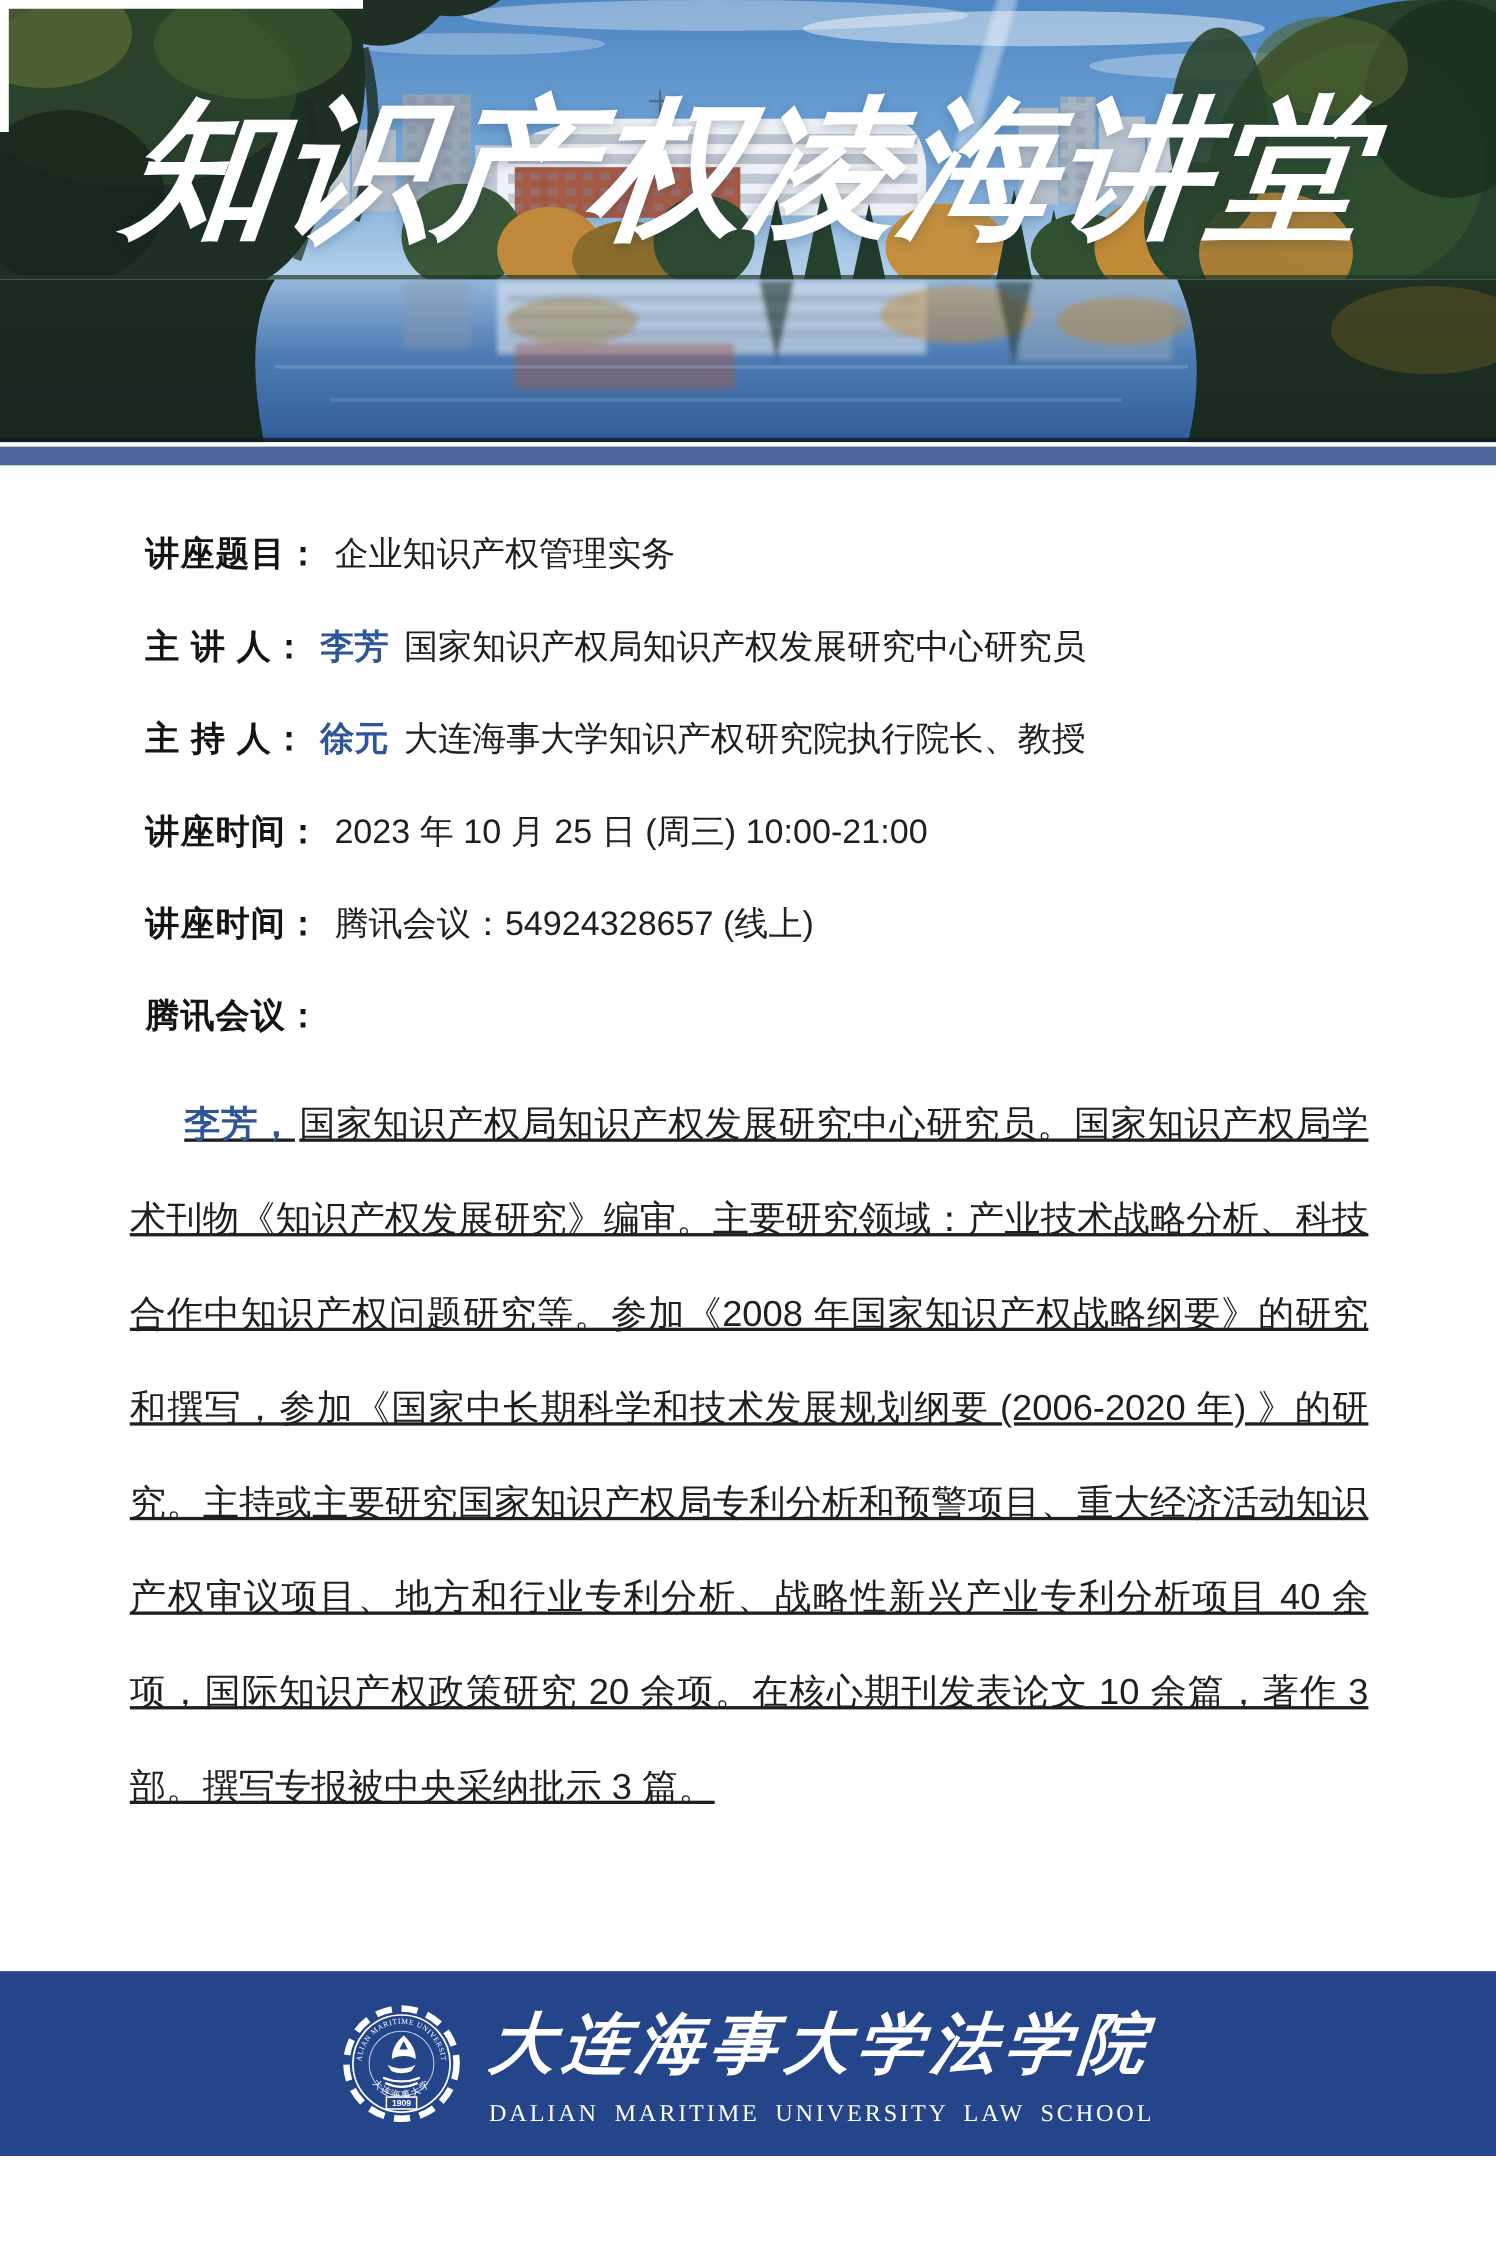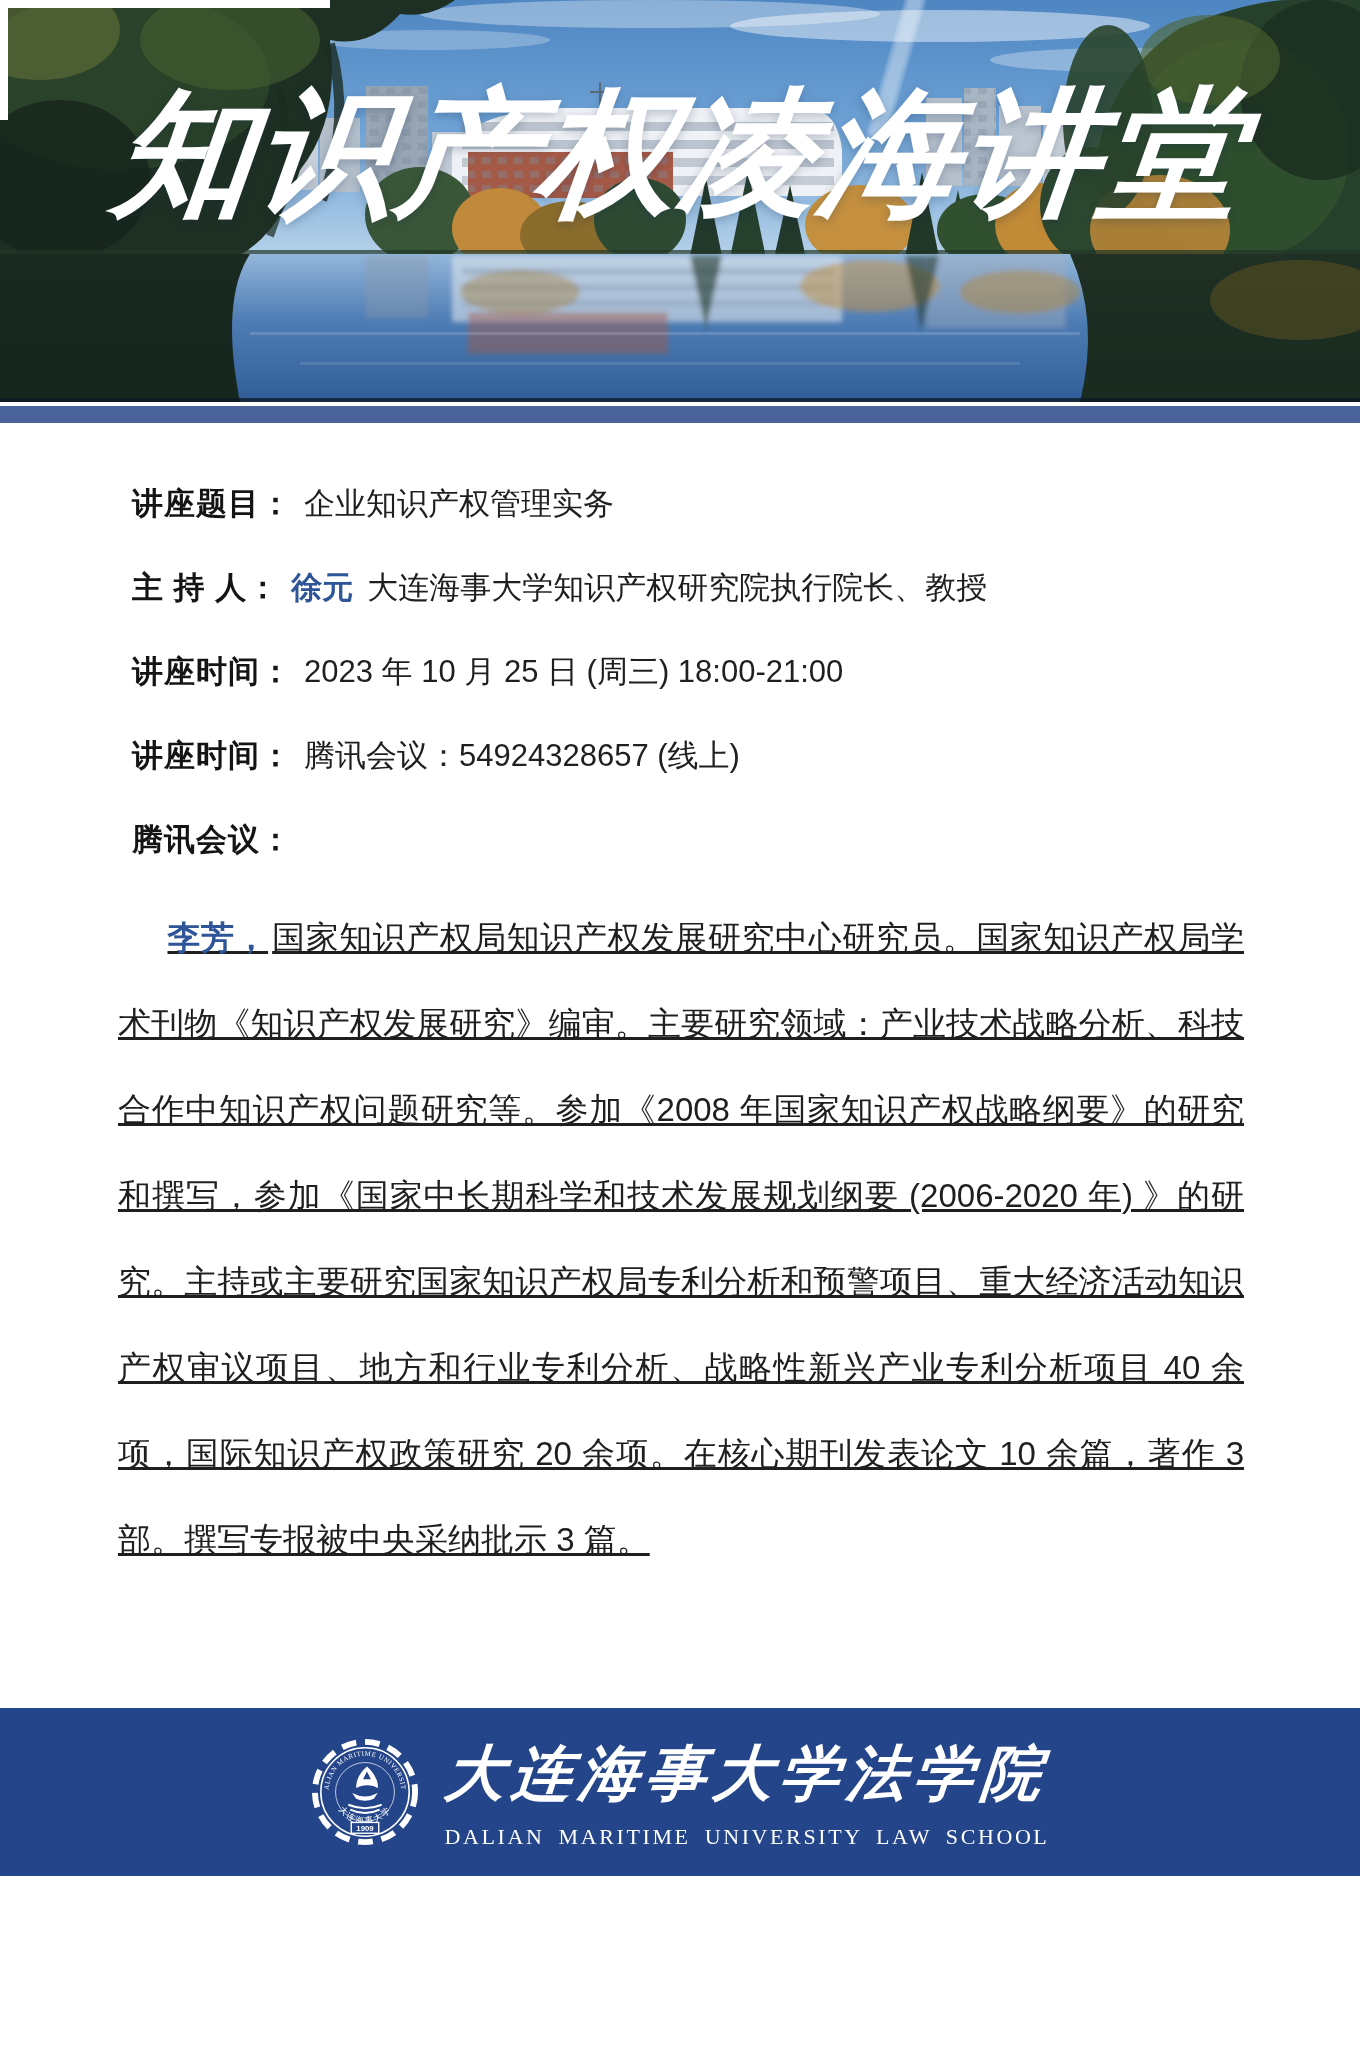--- a/index.html
+++ b/index.html
@@ -174,24 +174,27 @@
     <div class="hero-title">知识产权凌海讲堂</div>
   </header>
 
   <div class="rule"></div>
 
   <section class="info">
     <div class="info-row">
       <span class="lbl">讲座题目：</span><span class="val">企业知识产权管理实务</span>
     </div>
     <div class="info-row">
+      <span class="lbl">主 讲 人：</span><span class="val"><span class="accent">李芳</span><span>国家知识产权局知识产权发展研究中心研究员</span></span>
+    </div>
+    <div class="info-row">
       <span class="lbl">主 持 人：</span><span class="val"><span class="accent">徐元</span><span>大连海事大学知识产权研究院执行院长、教授</span></span>
     </div>
     <div class="info-row">
-      <span class="lbl">讲座时间：</span><span class="val">2023 年 10 月 25 日 (周三) 18:00-21:00</span>
+      <span class="lbl">讲座时间：</span><span class="val">2023 年 10 月 25 日 (周三) 10:00-21:00</span>
     </div>
     <div class="info-row">
       <span class="lbl">讲座时间：</span><span class="val">腾讯会议：54924328657 (线上)</span>
     </div>
     <div class="info-row">
       <span class="lbl">腾讯会议：</span><span class="val"></span>
     </div>
   </section>
 
   <p class="bio"><span class="accent">李芳，</span><span>国家知识产权局知识产权发展研究中心研究员。国家知识产权局学术刊物《知识产权发展研究》编审。主要研究领域：产业技术战略分析、科技合作中知识产权问题研究等。参加《2008 年国家知识产权战略纲要》的研究和撰写，参加《国家中长期科学和技术发展规划纲要 (2006-2020 年) 》的研究。主持或主要研究国家知识产权局专利分析和预警项目、重大经济活动知识产权审议项目、地方和行业专利分析、战略性新兴产业专利分析项目 40 余项，国际知识产权政策研究 20 余项。在核心期刊发表论文 10 余篇，著作 3 部。撰写专报被中央采纳批示 3 篇。</span></p>

